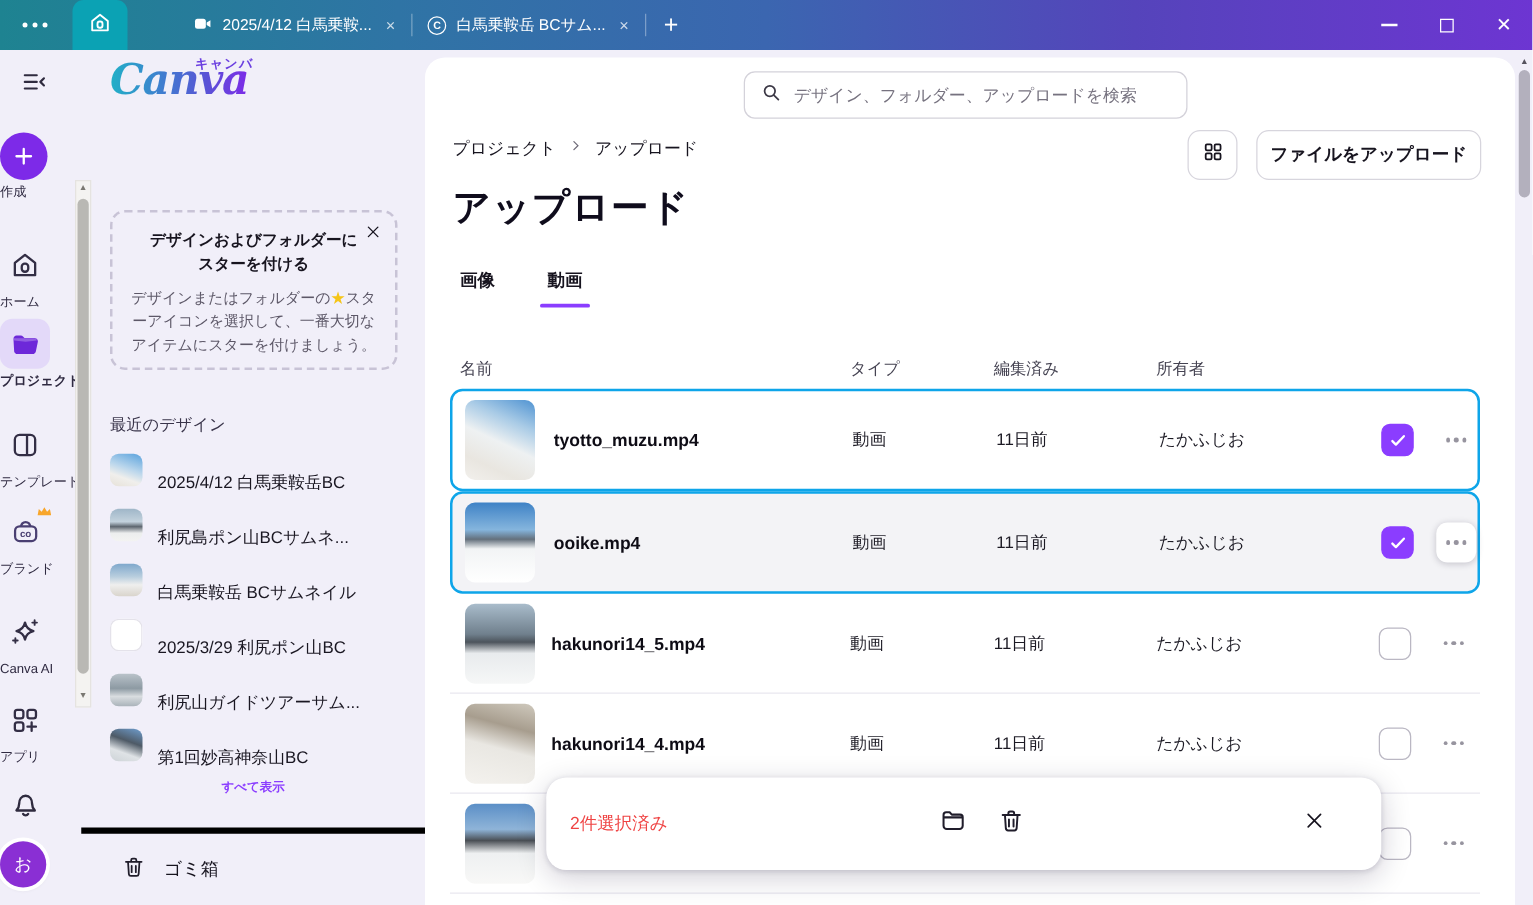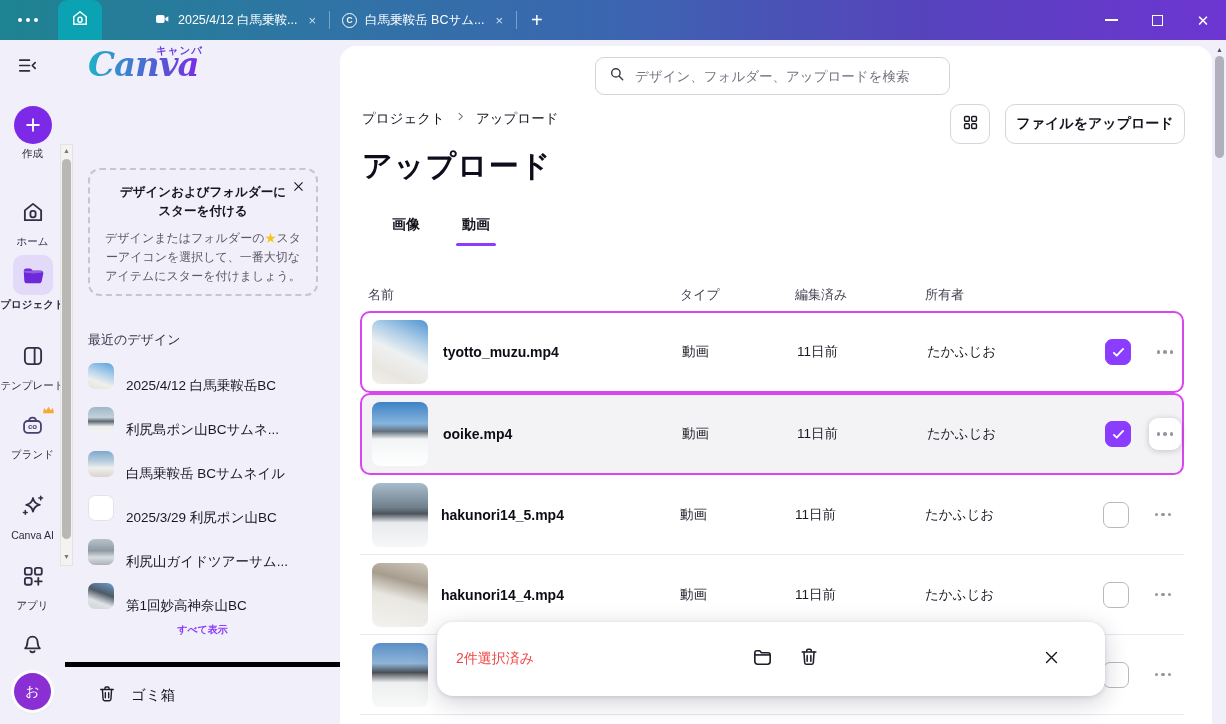--- a/index.html
+++ b/index.html
@@ -21,21 +21,21 @@
   .new-tab { font-size:20px; font-weight:400; margin-left:14px; cursor:pointer; line-height:1; }
   .win-controls { position:absolute; right:0; top:0; height:40px; display:flex; align-items:center; }
   .win-btn { width:46px; height:40px; display:flex; align-items:center; justify-content:center; cursor:pointer; }
   .wc-min { width:13px; height:1.6px; background:#fff; }
   .wc-max { width:11px; height:11px; border:1.6px solid #fff; }
   .wc-close { font-size:15px; line-height:1; }
   .c-badge { width:15px; height:15px; border:1.4px solid #fff; border-radius:50%; display:flex; align-items:center; justify-content:center; font-size:8.5px; font-weight:bold; }
 
   
   .rail { position:absolute; left:0; top:40px; width:65px; height:684px; z-index:5; }
-  .rail-item { position:absolute; left:0; width:65px; display:flex; flex-direction:column; align-items:center; cursor:pointer; }
+  .rail-item { position:absolute; left:0; width:65px; display:flex; flex-direction:column; cursor:pointer; }
   .rail-label { font-size:10.5px; color:#2f2a41; margin-top:3px; white-space:nowrap; }
   .collapse-btn { position:absolute; left:16px; top:14px; cursor:pointer; }
   .create-circle { width:38px; height:38px; border-radius:50%; background:#7d2ae8; display:flex; align-items:center; justify-content:center; }
   .icon-box { width:40px; height:40px; display:flex; align-items:center; justify-content:center; position:relative; }
   .icon-box.active-tile { background:#e3d9f9; border-radius:10px; }
   .crown-badge { position:absolute; top:-4px; right:-2px; }
   .bell-wrap { width:40px; height:40px; display:flex; align-items:center; justify-content:center; }
   .avatar { width:37px; height:37px; border-radius:50%; background:#8a2fd4; color:#fff; font-size:14px;
     display:flex; align-items:center; justify-content:center; box-shadow:0 0 0 3px #fff, 0 1px 4px rgba(0,0,0,.2); }
 
@@ -75,29 +75,29 @@
   .search-bar input { border:none; outline:none; flex:1; font-size:13.5px; font-family:inherit; color:#17141f; background:transparent; }
   .search-bar input::placeholder { color:#76727f; }
   .breadcrumb { position:absolute; left:22px; top:64px; display:flex; align-items:center; gap:10px; font-size:13.5px; color:#17141f; }
   .crumb { cursor:pointer; }
   .crumb-sep { color:#6e6a78; font-size:12px; transform:translateY(-1px); }
   .page-title { position:absolute; left:22px; top:100px; font-size:30px; font-weight:800; letter-spacing:1px; color:#0f0c1c; }
   .view-toggle { position:absolute; left:610px; top:58px; width:40px; height:40px; border:1px solid #d7d5dd; border-radius:10px;
     display:flex; align-items:center; justify-content:center; background:#fff; cursor:pointer; }
   .upload-btn { position:absolute; left:665px; top:58px; width:180px; height:40px; border:1px solid #d7d5dd; border-radius:10px;
     background:#fff; font-size:14px; font-weight:bold; color:#17141f; display:flex; align-items:center; justify-content:center; cursor:pointer; font-family:inherit; }
-  .tabs { position:absolute; left:28px; top:170px; display:flex; gap:42px;margin-left:24px; }
+  .tabs { position:absolute; left:28px; top:170px; display:flex; gap:42px; }
   .tab { font-size:14px; font-weight:bold; color:#17141f; padding-bottom:12px; position:relative; cursor:pointer; }
   .tab.active::after { content:""; position:absolute; left:-6px; right:-6px; bottom:0; height:3px; background:#8b3dff; border-radius:2px; }
   .thead { position:absolute; top:240px; left:20px; width:824px; height:26px; font-size:13px; color:#454352; }
   .thead span { position:absolute; top:0; }
   .col-name { left:8px; } .col-type { left:320px; } .col-edited { left:435px; } .col-owner { left:565px; }
   .rows { position:absolute; top:265px; left:20px; width:824px; }
   .row { position:relative; height:80px; display:flex; align-items:center; border-bottom:1px solid #e9e8ef; }
-  .row.selected { border:2px solid #d946ef; border-radius:10px; height:82px; }
+  .row.selected { border:2px solid #0ea5e9; border-radius:10px; height:82px; }
   .row.hovered { background:#f3f3f6; }
   .row-thumb { position:absolute; left:12px; width:56px; height:64px; border-radius:8px; }
   .row.selected .row-thumb { left:10px; }
   .cell { position:absolute; font-size:13.5px; color:#1c1a24; }
   .cell.name { left:81px; font-weight:bold; font-size:14px; color:#0e0c15; }
   .cell.type { left:320px; } .cell.edited { left:435px; } .cell.owner { left:565px; }
   .checkbox { position:absolute; left:743px; width:26px; height:26px; border-radius:7px; border:1.6px solid #bab7c3; background:#fff; cursor:pointer;
     display:flex; align-items:center; justify-content:center; }
   .checkbox.checked { background:#8b3dff; border-color:#8b3dff; }
   .checkbox svg { display:none; }

